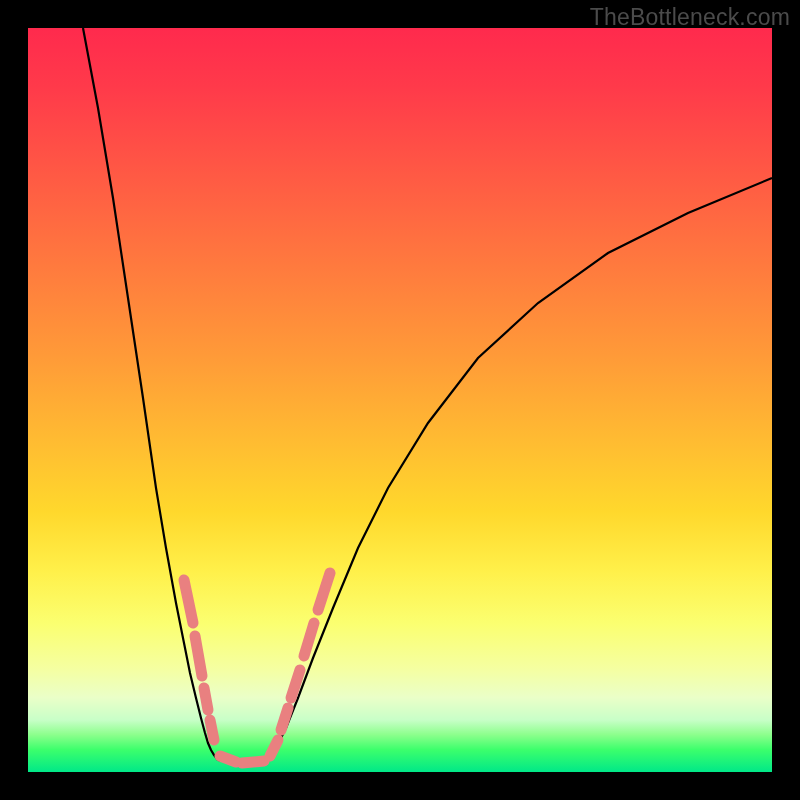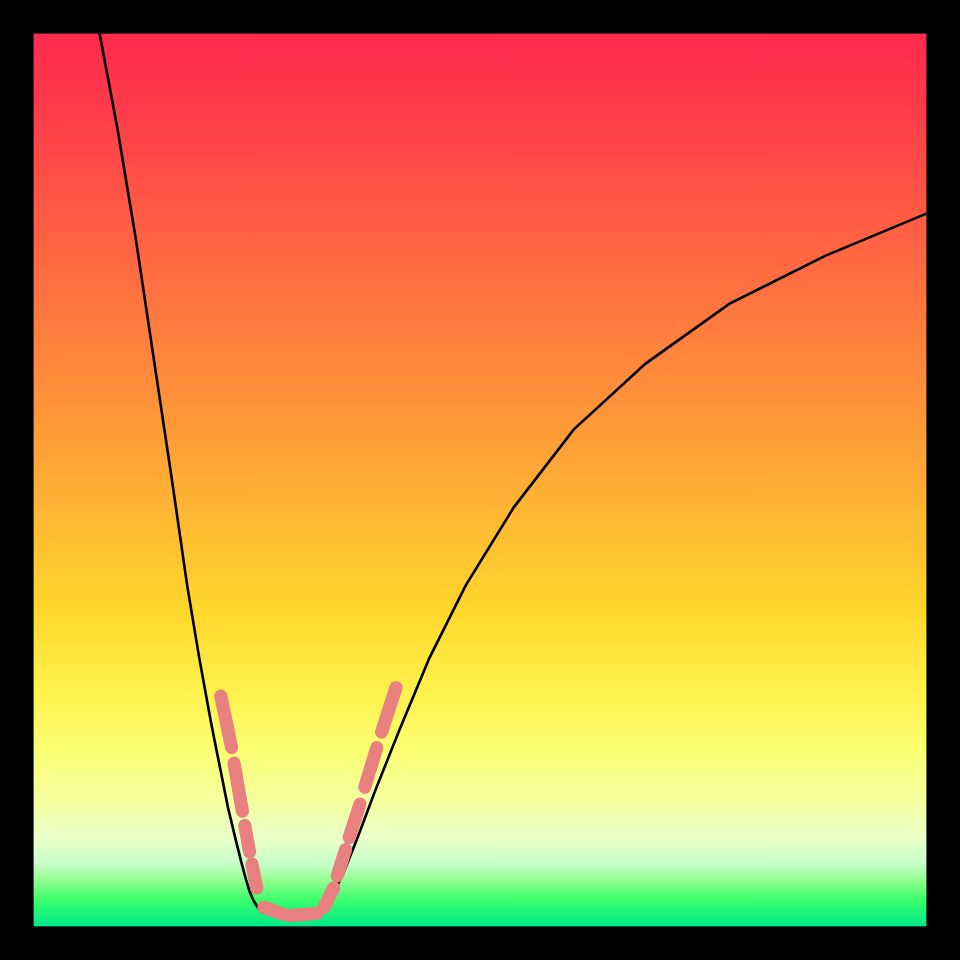--- a/index.html
+++ b/index.html
@@ -82,13 +82,14 @@
           <line x1="214" y1="735" x2="236" y2="733" stroke="#e98080" stroke-width="11" stroke-linecap="round"></line>
           <line x1="242" y1="728" x2="250" y2="712" stroke="#e98080" stroke-width="11" stroke-linecap="round"></line>
           <line x1="253" y1="702" x2="260" y2="680" stroke="#e98080" stroke-width="11" stroke-linecap="round"></line>
           <line x1="263" y1="670" x2="272" y2="642" stroke="#e98080" stroke-width="11" stroke-linecap="round"></line>
           <line x1="276" y1="628" x2="286" y2="595" stroke="#e98080" stroke-width="11" stroke-linecap="round"></line>
           <line x1="290" y1="582" x2="302" y2="545" stroke="#e98080" stroke-width="11" stroke-linecap="round"></line>
         </g>
     </svg>
 
   </div>
+  <div class="watermark">TheBottleneck.com</div>
 </div>
 
 </body></html>

